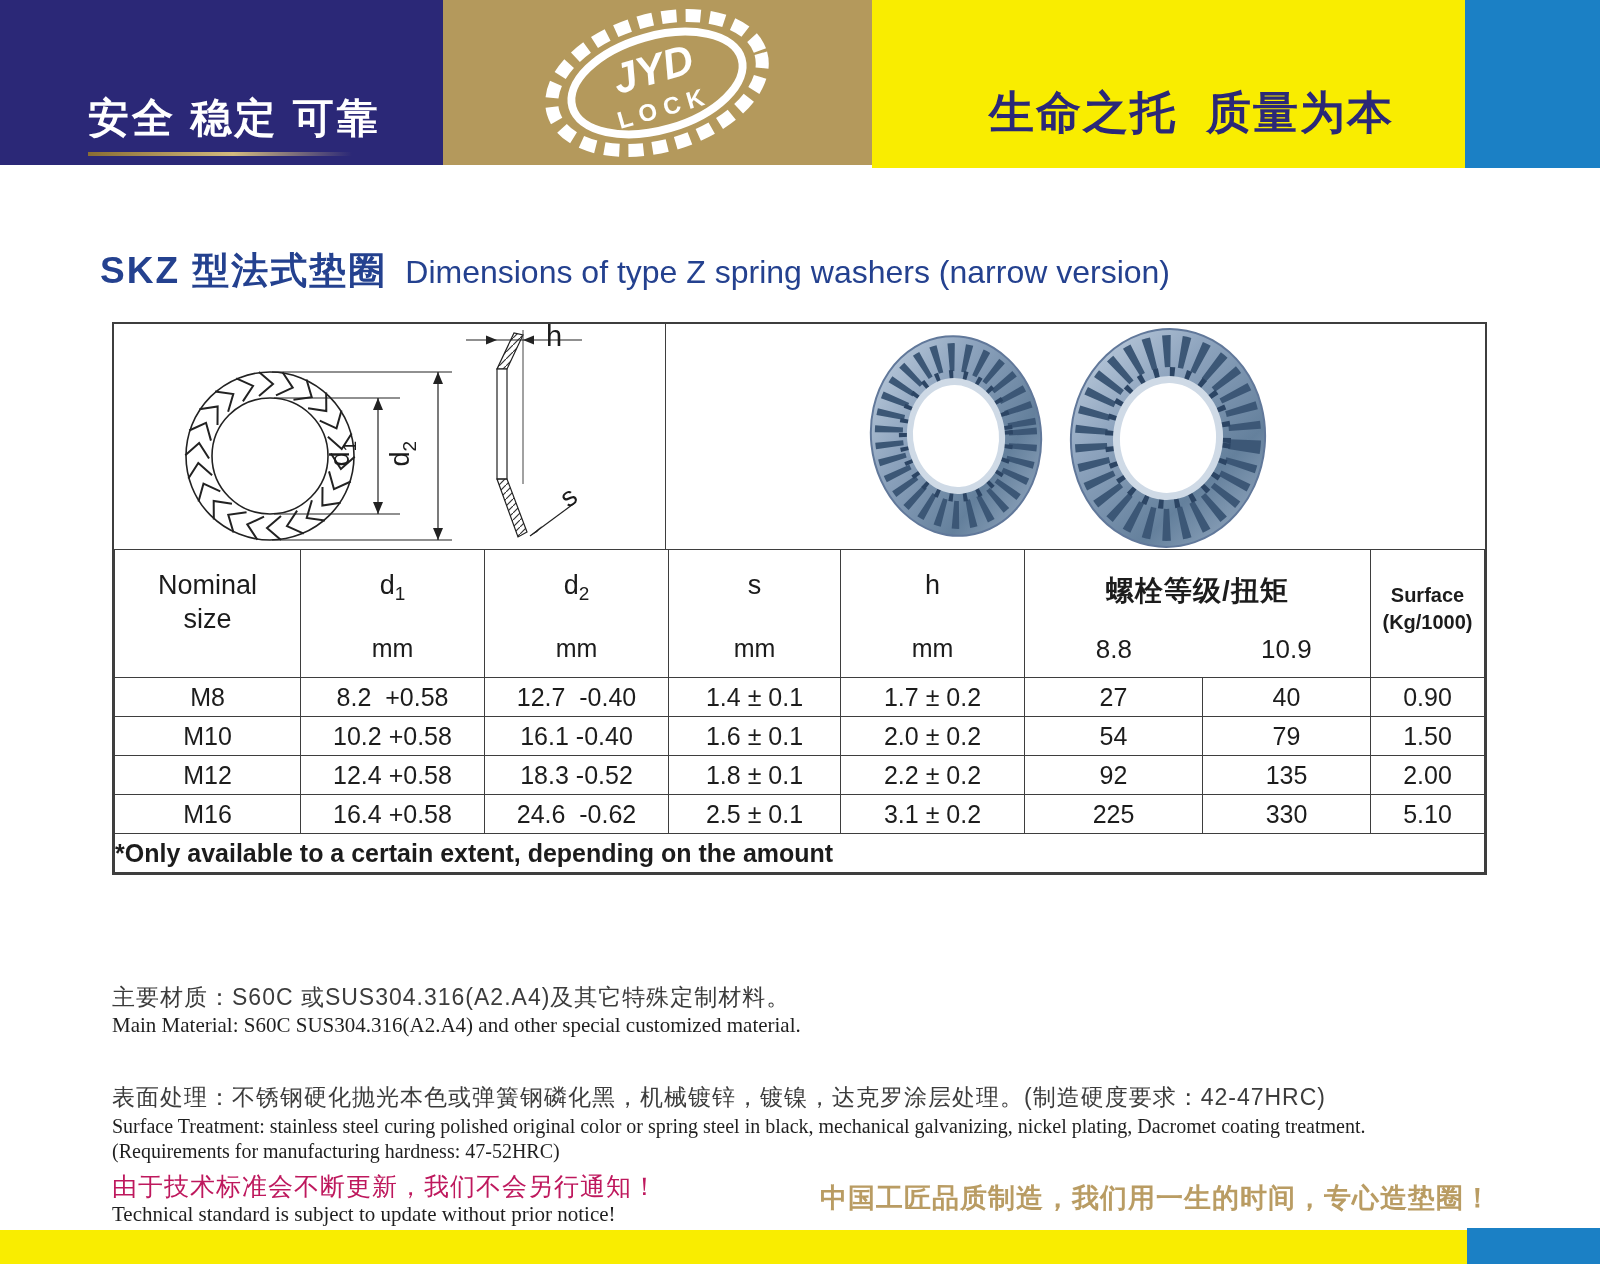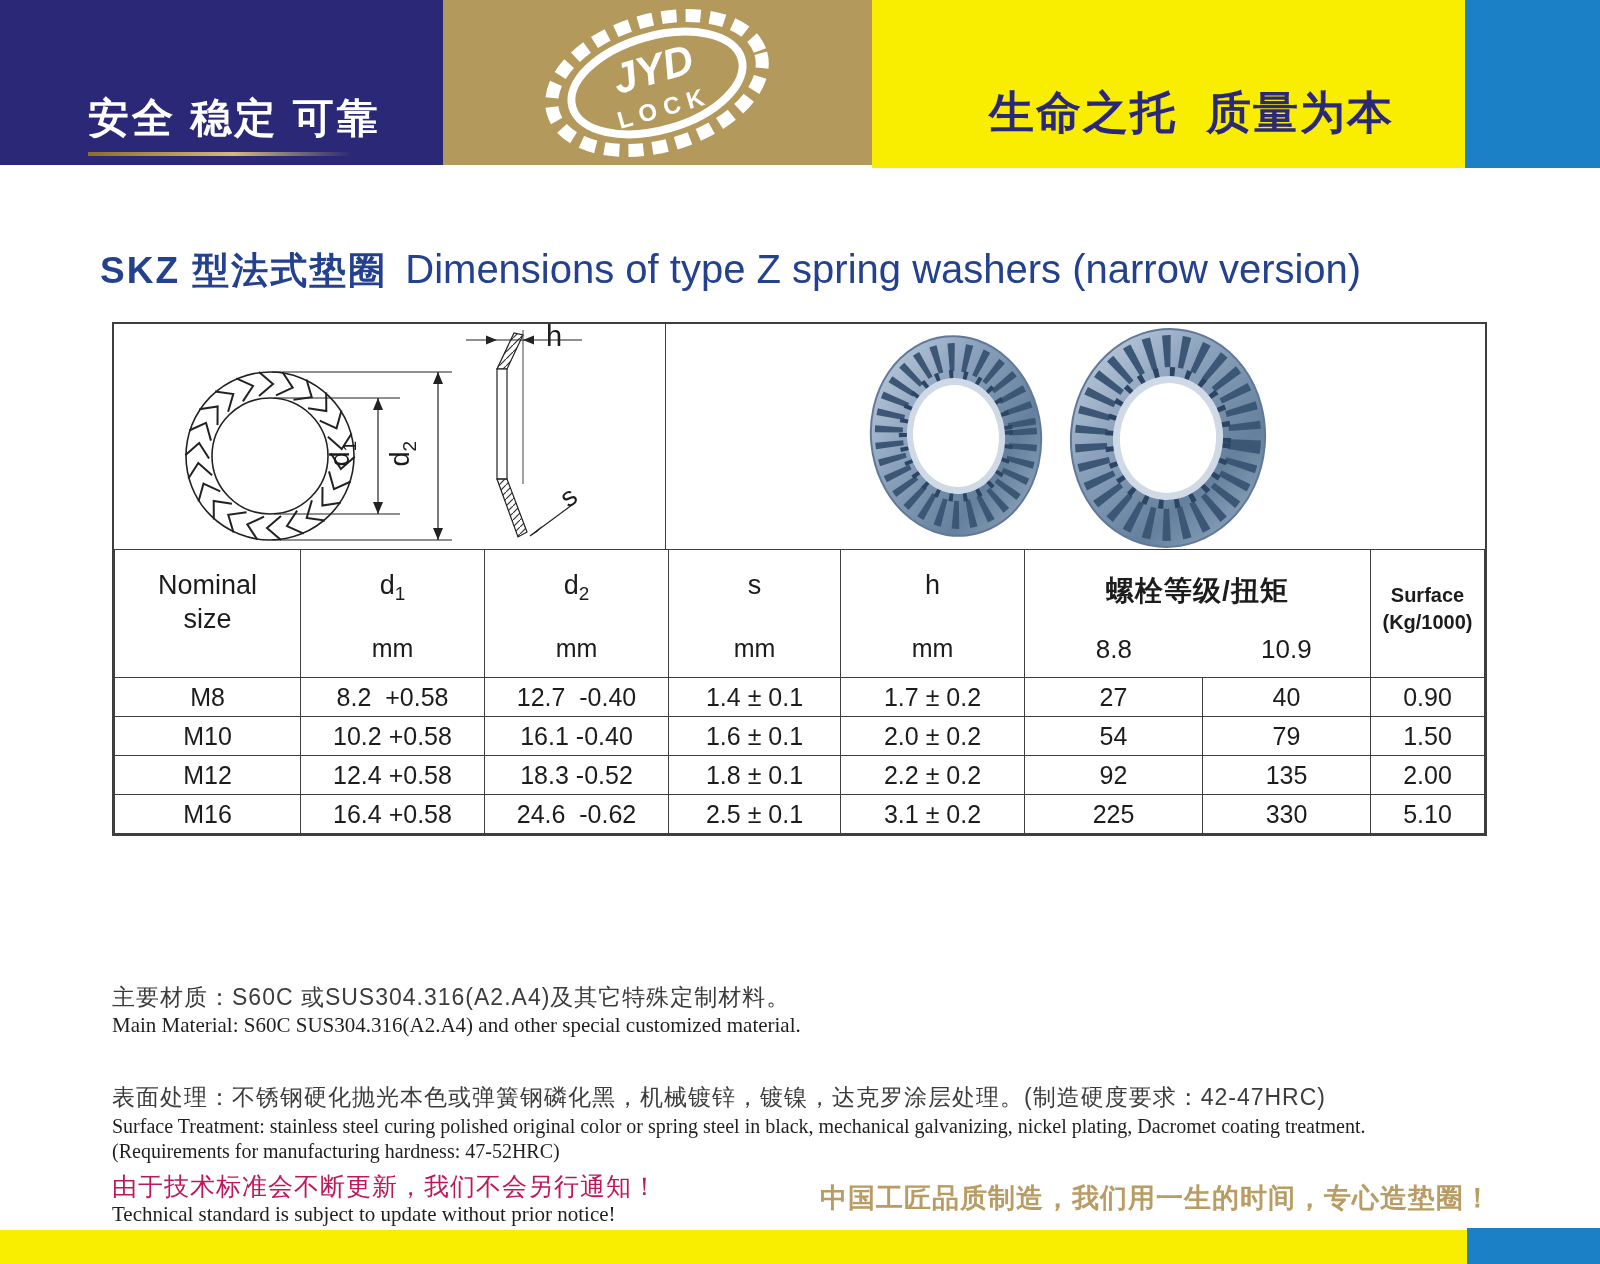--- a/index.html
+++ b/index.html
@@ -26,21 +26,21 @@
   .slogan-right{
     left:872px;top:58px;width:639px;height:110px;
     display:flex;align-items:center;justify-content:center;
     font-size:45px;font-weight:bold;color:#2b2877;letter-spacing:2px;white-space:pre;
   }
   .logo-svg{left:537px;top:8px;}
 
   
   .page-title{left:100px;top:246px;white-space:nowrap;}
   .page-title .cn{font-size:37px;font-weight:bold;color:#24418f;letter-spacing:2px;}
-  .page-title .en{font-size:40px;font-weight:normal;color:#24418f;margin-left:18px;letter-spacing:0px;}
+  .page-title .en{font-size:32px;font-weight:normal;color:#24418f;margin-left:18px;letter-spacing:0px;}
 
   
   .spec-box{left:112px;top:322px;width:1375px;border:2px solid #3e3e3e;background:#fff;box-sizing:border-box;}
   .panel-top{height:225px;display:flex;border-bottom:1px solid #3e3e3e;}
   .cell-drawing{width:552px;border-right:1px solid #3e3e3e;position:relative;box-sizing:border-box;}
   .cell-photos{flex:1;position:relative;}
   .dim-label{position:absolute;font-size:27px;color:#1c1c1c;}
   .dim-label sub{font-size:19px;}
   .rot90{transform:rotate(-90deg);}
 
@@ -295,20 +295,23 @@
       <tr>
         <td>M16</td>
         <td>16.4 +0.58</td>
         <td>24.6  -0.62</td>
         <td>2.5 ± 0.1</td>
         <td>3.1 ± 0.2</td>
         <td>225</td>
         <td>330</td>
         <td>5.10</td>
       </tr>
+      <tr>
+        <td class="footnote" colspan="8">*Only available to a certain extent, depending on the amount</td>
+      </tr>
     </tbody>
   </table>
 </div>
 
 <div class="abs cjk-note n-material-cn">主要材质：S60C 或SUS304.316(A2.A4)及其它特殊定制材料。</div>
 <div class="abs serif-note n-material-en">Main Material: S60C SUS304.316(A2.A4) and other special customized material.</div>
 <div class="abs cjk-note n-surface-cn">表面处理：不锈钢硬化抛光本色或弹簧钢磷化黑，机械镀锌，镀镍，达克罗涂层处理。(制造硬度要求：42-47HRC)</div>
 <div class="abs serif-note n-surface-en1">Surface Treatment: stainless steel curing polished original color or spring steel in black, mechanical galvanizing, nickel plating, Dacromet coating treatment.</div>
 <div class="abs serif-note n-surface-en2">(Requirements for manufacturing hardness: 47-52HRC)</div>
 <div class="abs cjk-note n-update-cn">由于技术标准会不断更新，我们不会另行通知！</div>

